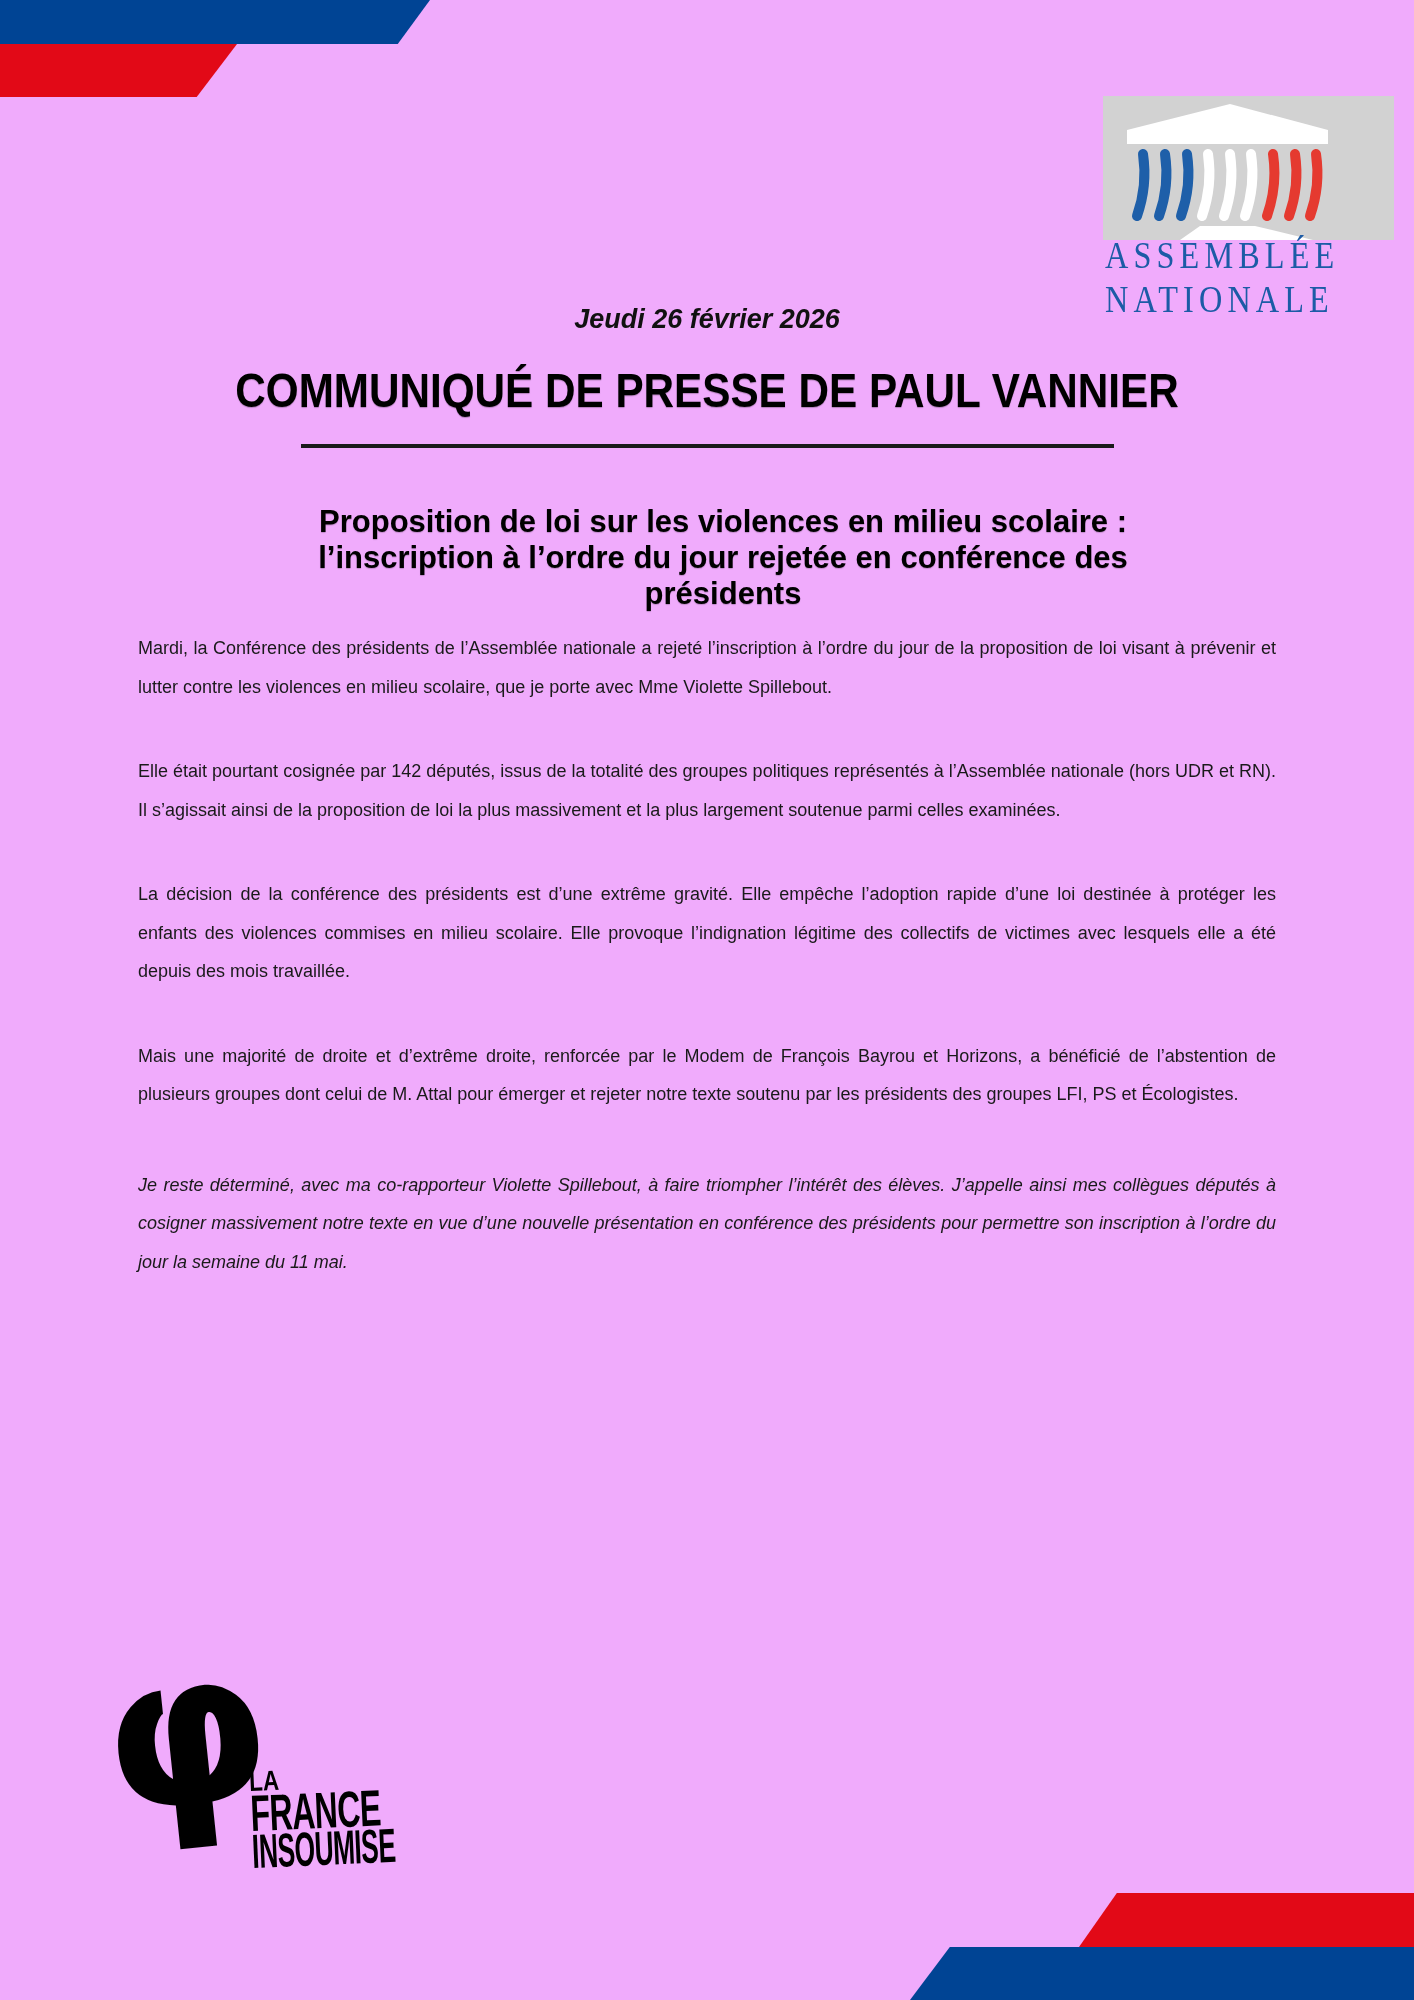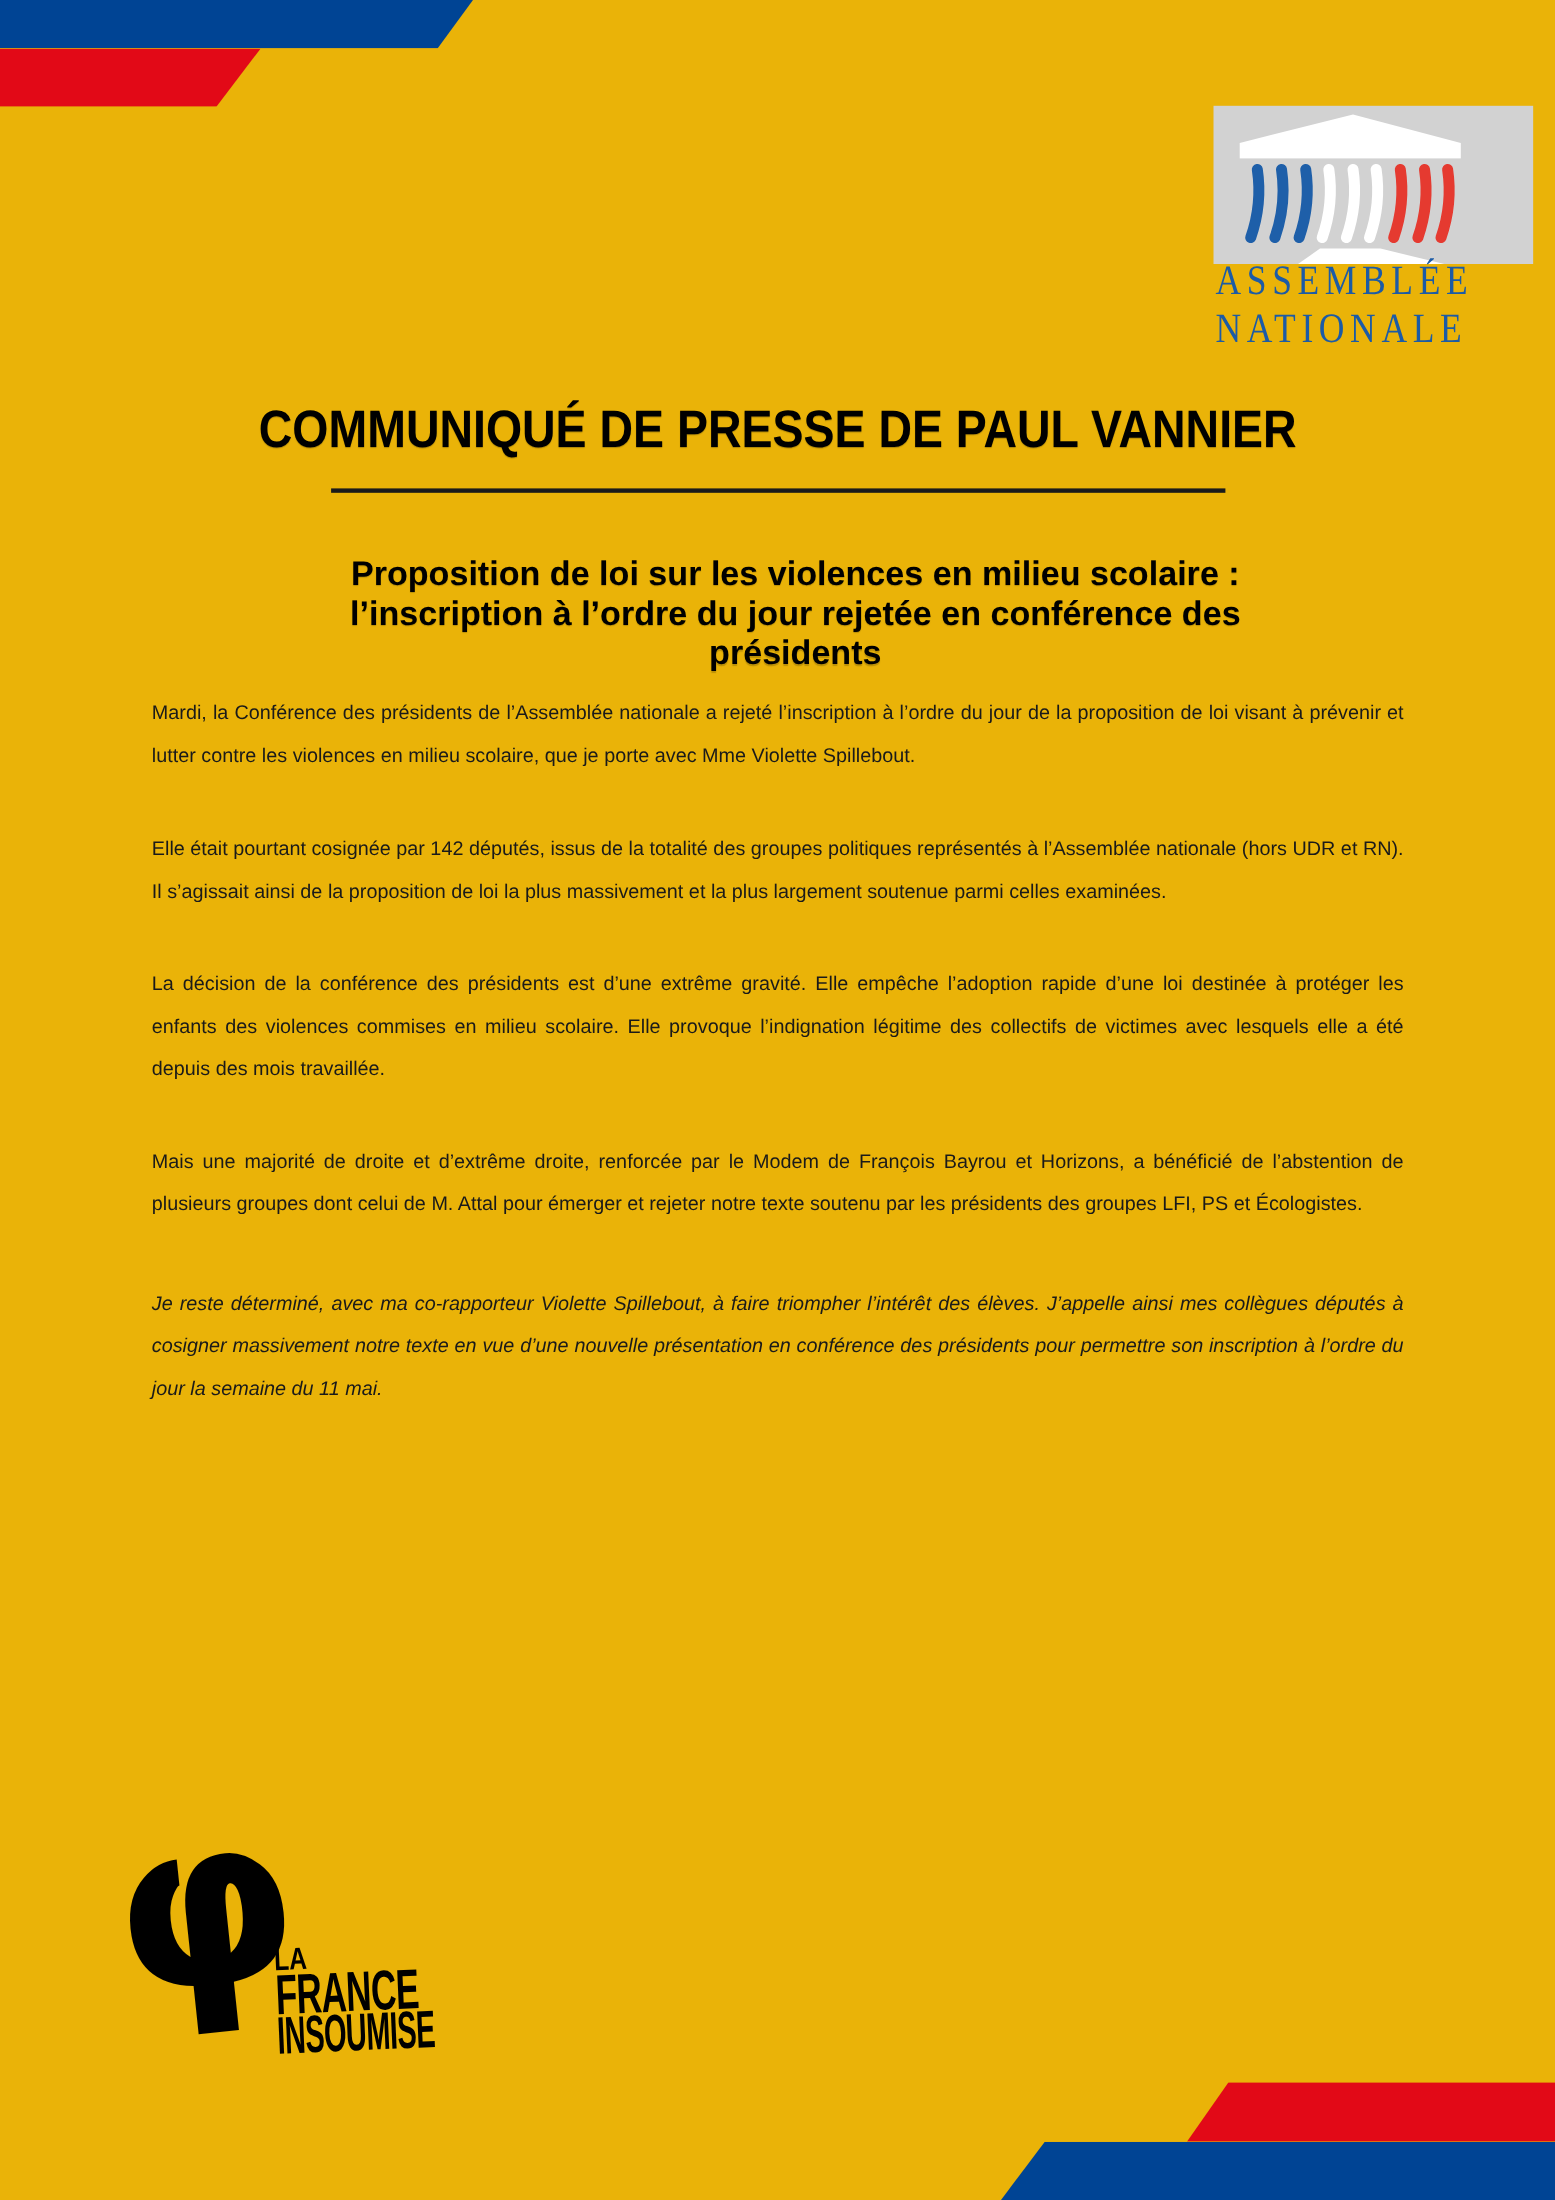--- a/index.html
+++ b/index.html
@@ -1,17 +1,17 @@
 <!DOCTYPE html>
 <html><head>
 <meta charset="utf-8">
 <style>
   html, body { margin:0; padding:0; background:#888; }
   .page {
-    position:relative; width:1414px; height:2000px; background:#eab308;
+    position:relative; width:1414px; height:2000px; background:#f0abfc;
     overflow:hidden; font-family:"Liberation Sans", sans-serif; margin:0 auto;
   }
   
   .bar { position:absolute; }
   .tl-blue { left:0; top:0; width:430px; height:44px; background:#004494;
              clip-path:polygon(0 0,100% 0,92.5% 100%,0 100%); }
   .tl-red  { left:0; top:44px; width:237px; height:53px; background:#e20917;
              clip-path:polygon(0 0,100% 0,83% 100%,0 100%); }
   .br-red  { left:1079px; top:1893px; width:335px; height:54px; background:#e20917;
              clip-path:polygon(11.3% 0,100% 0,100% 100%,0 100%); }
@@ -81,20 +81,21 @@
         <path d="M 170 58 C 173 78, 171 100, 164 120" stroke="#e53a30"></path>
         <path d="M 192 58 C 195 78, 193 100, 186 120" stroke="#e53a30"></path>
         <path d="M 213 58 C 216 78, 214 100, 207 120" stroke="#e53a30"></path>
       </g>
       <polygon points="97,130 152,130 210,144 77,144" fill="#ffffff"></polygon>
     </svg>
     <div class="an-word an-w1">ASSEMBLÉE</div>
     <div class="an-word an-w2">NATIONALE</div>
   </div>
 
+  <div class="date-line">Jeudi 26 février 2026</div>
 
   <h1 class="title">COMMUNIQUÉ DE PRESSE DE PAUL VANNIER</h1>
 
   <div class="rule"></div>
 
   <h2 class="headline">Proposition de loi sur les violences en milieu scolaire :
 l’inscription à l’ordre du jour rejetée en conférence des
 présidents</h2>
 
   <div class="body-text">

